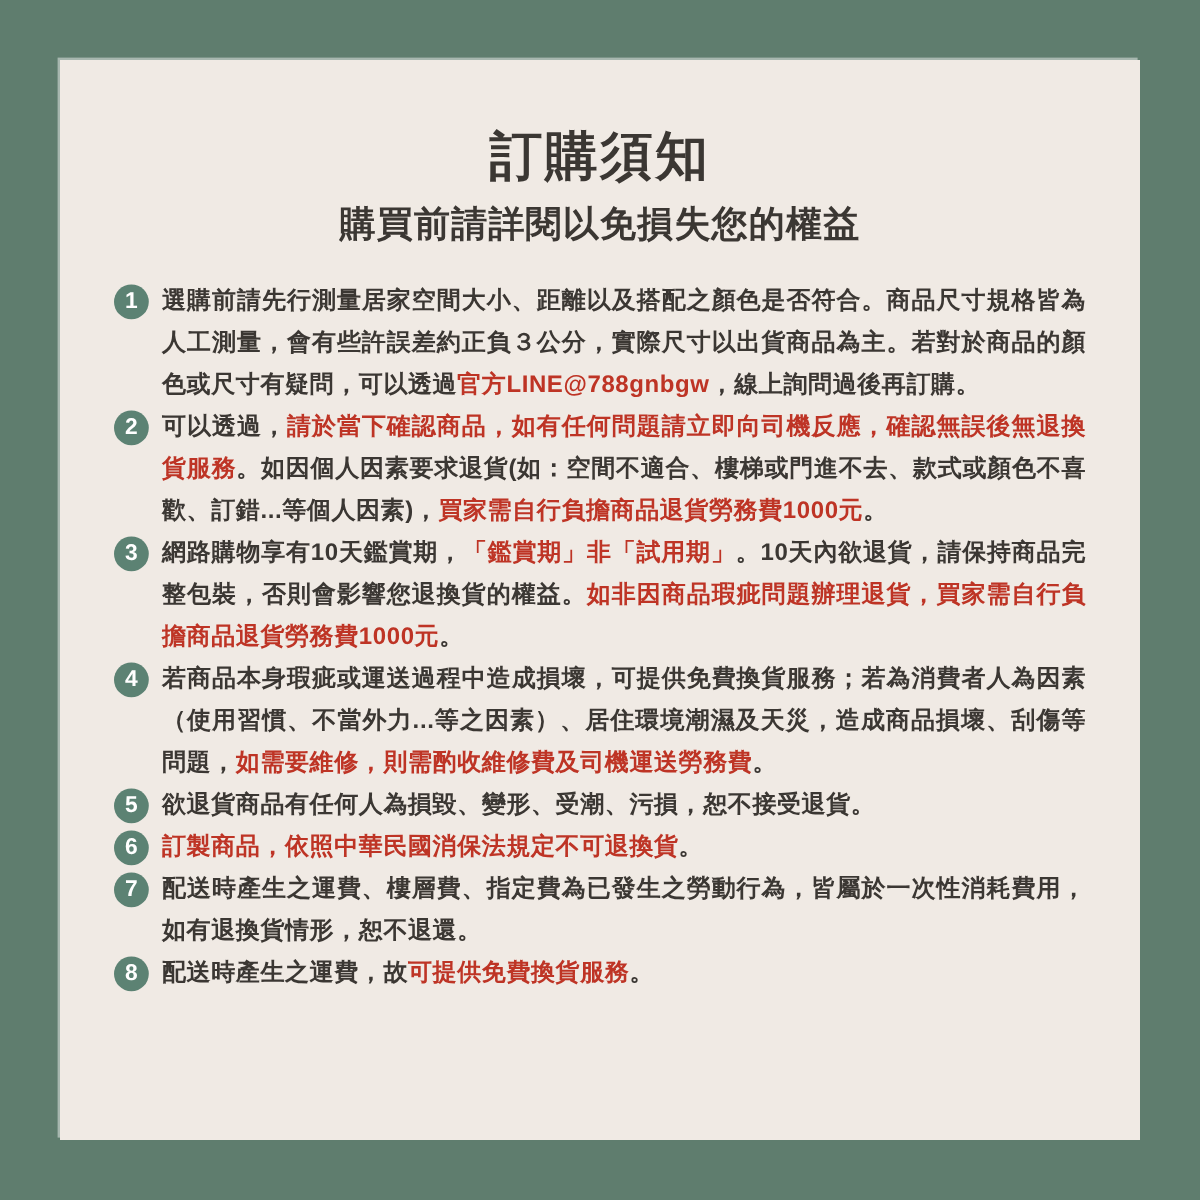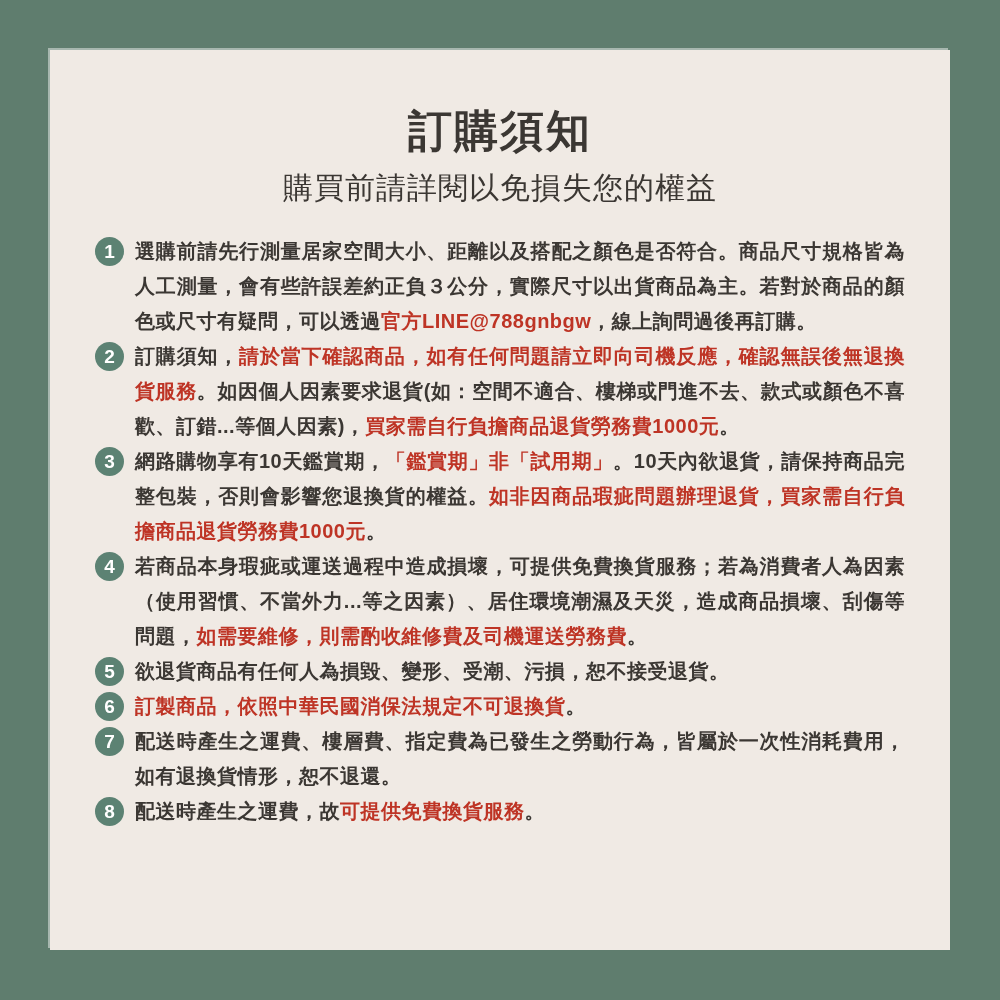--- a/index.html
+++ b/index.html
@@ -36,21 +36,21 @@
     line-height:50px;
     font-weight:900;
     letter-spacing:2px;
     color:var(--ink);
   }
   .subtitle{
     margin-top:14px;
     text-align:center;
     font-size:30px;
     line-height:36px;
-    font-weight:normal;
+    font-weight:bold;
     letter-spacing:1px;
     color:var(--ink);
   }
   .items{
     margin-top:28px;
   }
   .item{
     position:relative;
     padding-left:40px;
   }
@@ -84,21 +84,21 @@
   <div class="panel">
     <h1 class="title">訂購須知</h1>
     <h2 class="subtitle">購買前請詳閱以免損失您的權益</h2>
     <div class="items" id="items">
         <div class="item">
           <span class="badge">1</span>
           <p class="text"><span class="seg">選購前請先行測量居家空間大小、距離以及搭配之顏色是否符合。商品尺寸規格皆為人工測量，會有些許誤差約正負３公分，實際尺寸以出貨商品為主。若對於商品的顏色或尺寸有疑問，可以透過</span><span class="seg red">官方LINE@788gnbgw</span><span class="seg">，線上詢問過後再訂購。</span></p>
         </div>
         <div class="item">
           <span class="badge">2</span>
-          <p class="text"><span class="seg">訂購須知，</span><span class="seg red">請於當下確認商品，如有任何問題請立即向司機反應，確認無誤後無退換貨服務</span><span class="seg">。如因個人因素要求退貨(如：空間不適合、樓梯或門進不去、款式或顏色不喜歡、訂錯...等個人因素)，</span><span class="seg red">買家需自行負擔商品退貨勞務費1000元</span><span class="seg">。</span></p>
+          <p class="text"><span class="seg">可以透過，</span><span class="seg red">請於當下確認商品，如有任何問題請立即向司機反應，確認無誤後無退換貨服務</span><span class="seg">。如因個人因素要求退貨(如：空間不適合、樓梯或門進不去、款式或顏色不喜歡、訂錯...等個人因素)，</span><span class="seg red">買家需自行負擔商品退貨勞務費1000元</span><span class="seg">。</span></p>
         </div>
         <div class="item">
           <span class="badge">3</span>
           <p class="text"><span class="seg">網路購物享有10天鑑賞期，</span><span class="seg red">「鑑賞期」非「試用期」</span><span class="seg">。10天內欲退貨，請保持商品完整包裝，否則會影響您退換貨的權益。</span><span class="seg red">如非因商品瑕疵問題辦理退貨，買家需自行負擔商品退貨勞務費1000元</span><span class="seg">。</span></p>
         </div>
         <div class="item">
           <span class="badge">4</span>
           <p class="text"><span class="seg">若商品本身瑕疵或運送過程中造成損壞，可提供免費換貨服務；若為消費者人為因素（使用習慣、不當外力...等之因素）、居住環境潮濕及天災，造成商品損壞、刮傷等問題，</span><span class="seg red">如需要維修，則需酌收維修費及司機運送勞務費</span><span class="seg">。</span></p>
         </div>
         <div class="item">

